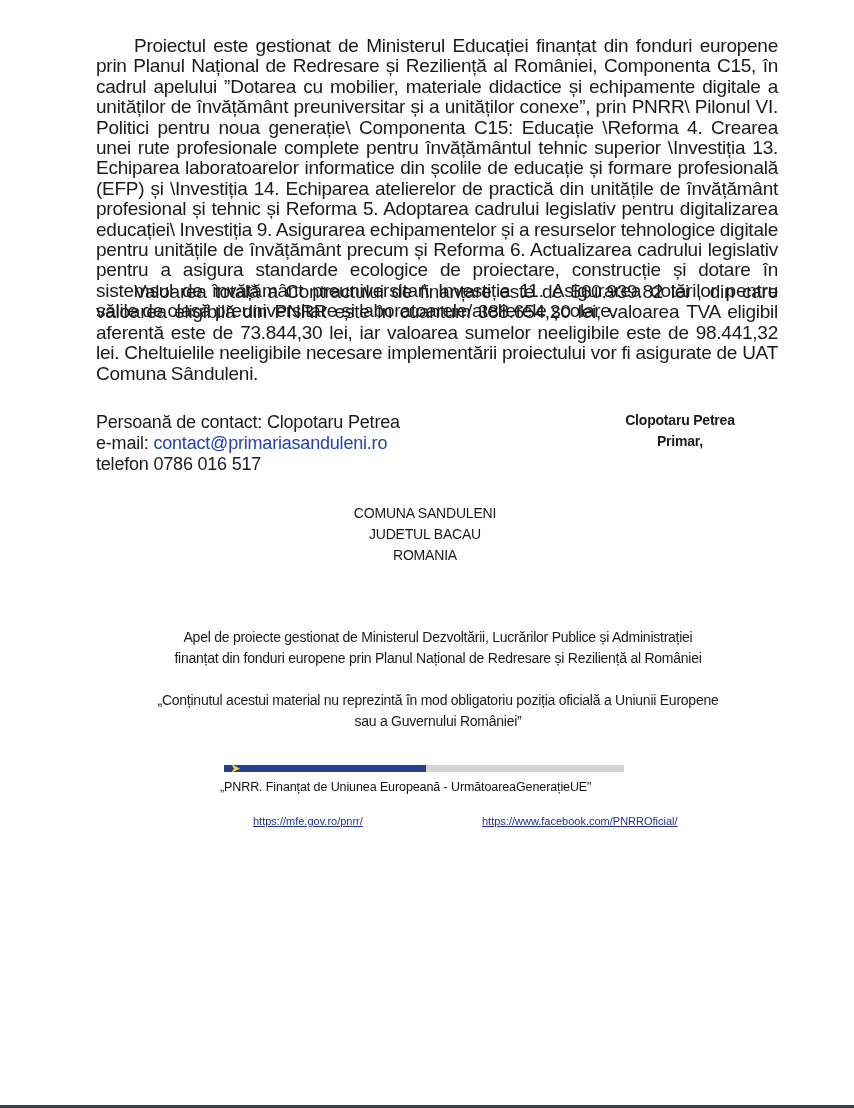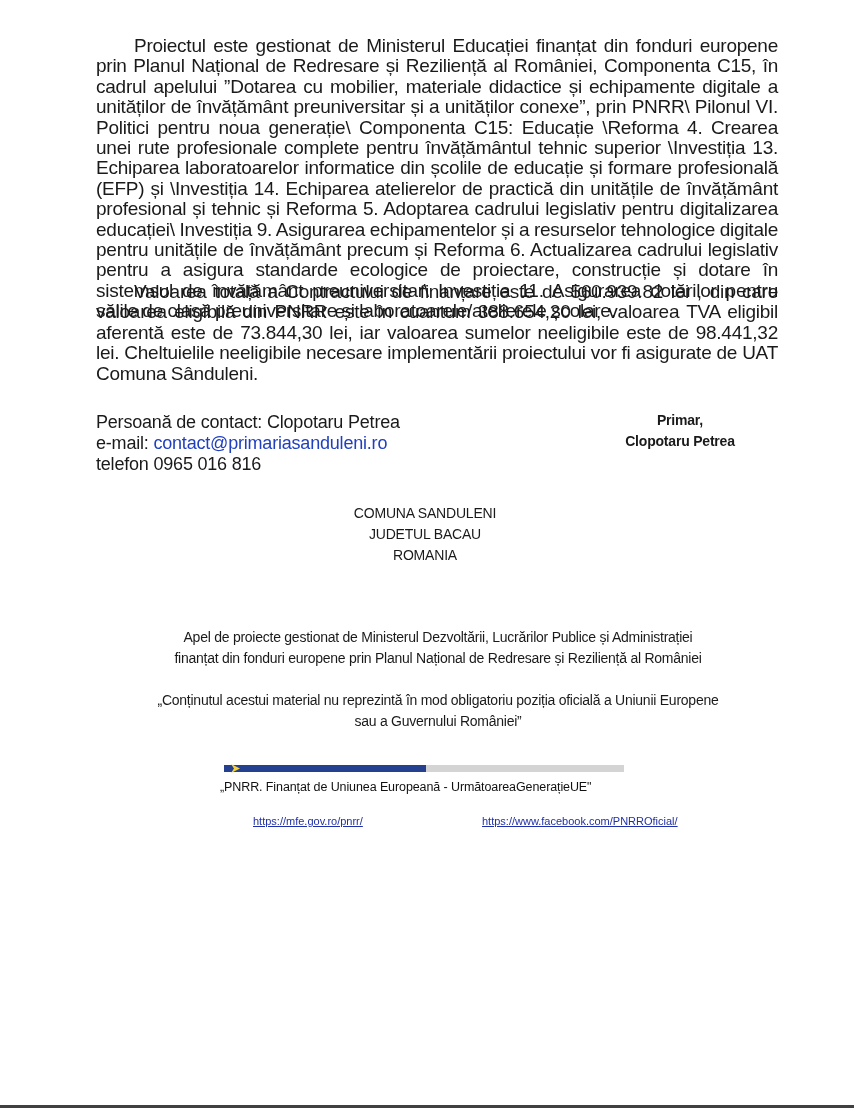--- a/index.html
+++ b/index.html
@@ -38,26 +38,26 @@
 
 <div class="page">
 
   <p class="para" id="p1" style="margin:0;"><span class="indent"></span><span>Proiectul este gestionat de Ministerul Educației finanțat  din fonduri europene prin Planul Național de Redresare și Reziliență al României, Componenta C15, în cadrul apelului ”Dotarea cu mobilier, materiale didactice și echipamente digitale a unităților de învățământ preuniversitar și a unităților conexe”, prin PNRR\ Pilonul VI. Politici pentru noua generație\ Componenta C15: Educație \Reforma 4. Crearea unei rute profesionale complete pentru învățământul tehnic superior \Investiția 13. Echiparea laboratoarelor informatice din școlile de educație și formare profesională (EFP) și \Investiția 14. Echiparea atelierelor de practică din unitățile de învățământ profesional și tehnic și Reforma 5. Adoptarea cadrului legislativ pentru digitalizarea educației\ Investiția 9. Asigurarea echipamentelor și a resurselor tehnologice digitale pentru unitățile de învățământ precum și Reforma 6. Actualizarea cadrului legislativ pentru a asigura standarde ecologice de proiectare, construcție și dotare în sistemsul de învățământ preuniversitar\ Investiția 11. Asigurarea dotărilor pentru sălile de clasă preuniversitare și laboratoarele/atelierele școlare.</span></p>
 
   <p class="para" id="p2" style="margin:0;"><span class="indent"></span><span>Valoarea totală a Contractului de finanțare este de 560.939.82 lei , din care valoarea eligibilă din PNRR este în cuantum 388.654,20 lei, valoarea TVA eligibil aferentă este de 73.844,30 lei, iar valoarea sumelor neeligibile este de 98.441,32 lei. Cheltuielile  neeligibile necesare implementării proiectului vor fi asigurate de UAT Comuna Sânduleni.</span></p>
 
   <div class="contact">
     <div>Persoană de contact: Clopotaru Petrea</div>
     <div><span>e-mail: </span><a>contact@primariasanduleni.ro</a></div>
-    <div>telefon 0965 016 816</div>
+    <div>telefon 0786 016 517</div>
   </div>
 
   <div class="signature">
+    <div>Clopotaru Petrea</div>
     <div>Primar,</div>
-    <div>Clopotaru Petrea</div>
   </div>
 
   <div class="address">
     <div>COMUNA SANDULENI</div>
     <div>JUDETUL BACAU</div>
     <div>ROMANIA</div>
   </div>
 
   <div class="call">
     <div>Apel de proiecte gestionat de Ministerul Dezvoltării, Lucrărilor Publice și Administrației</div>

